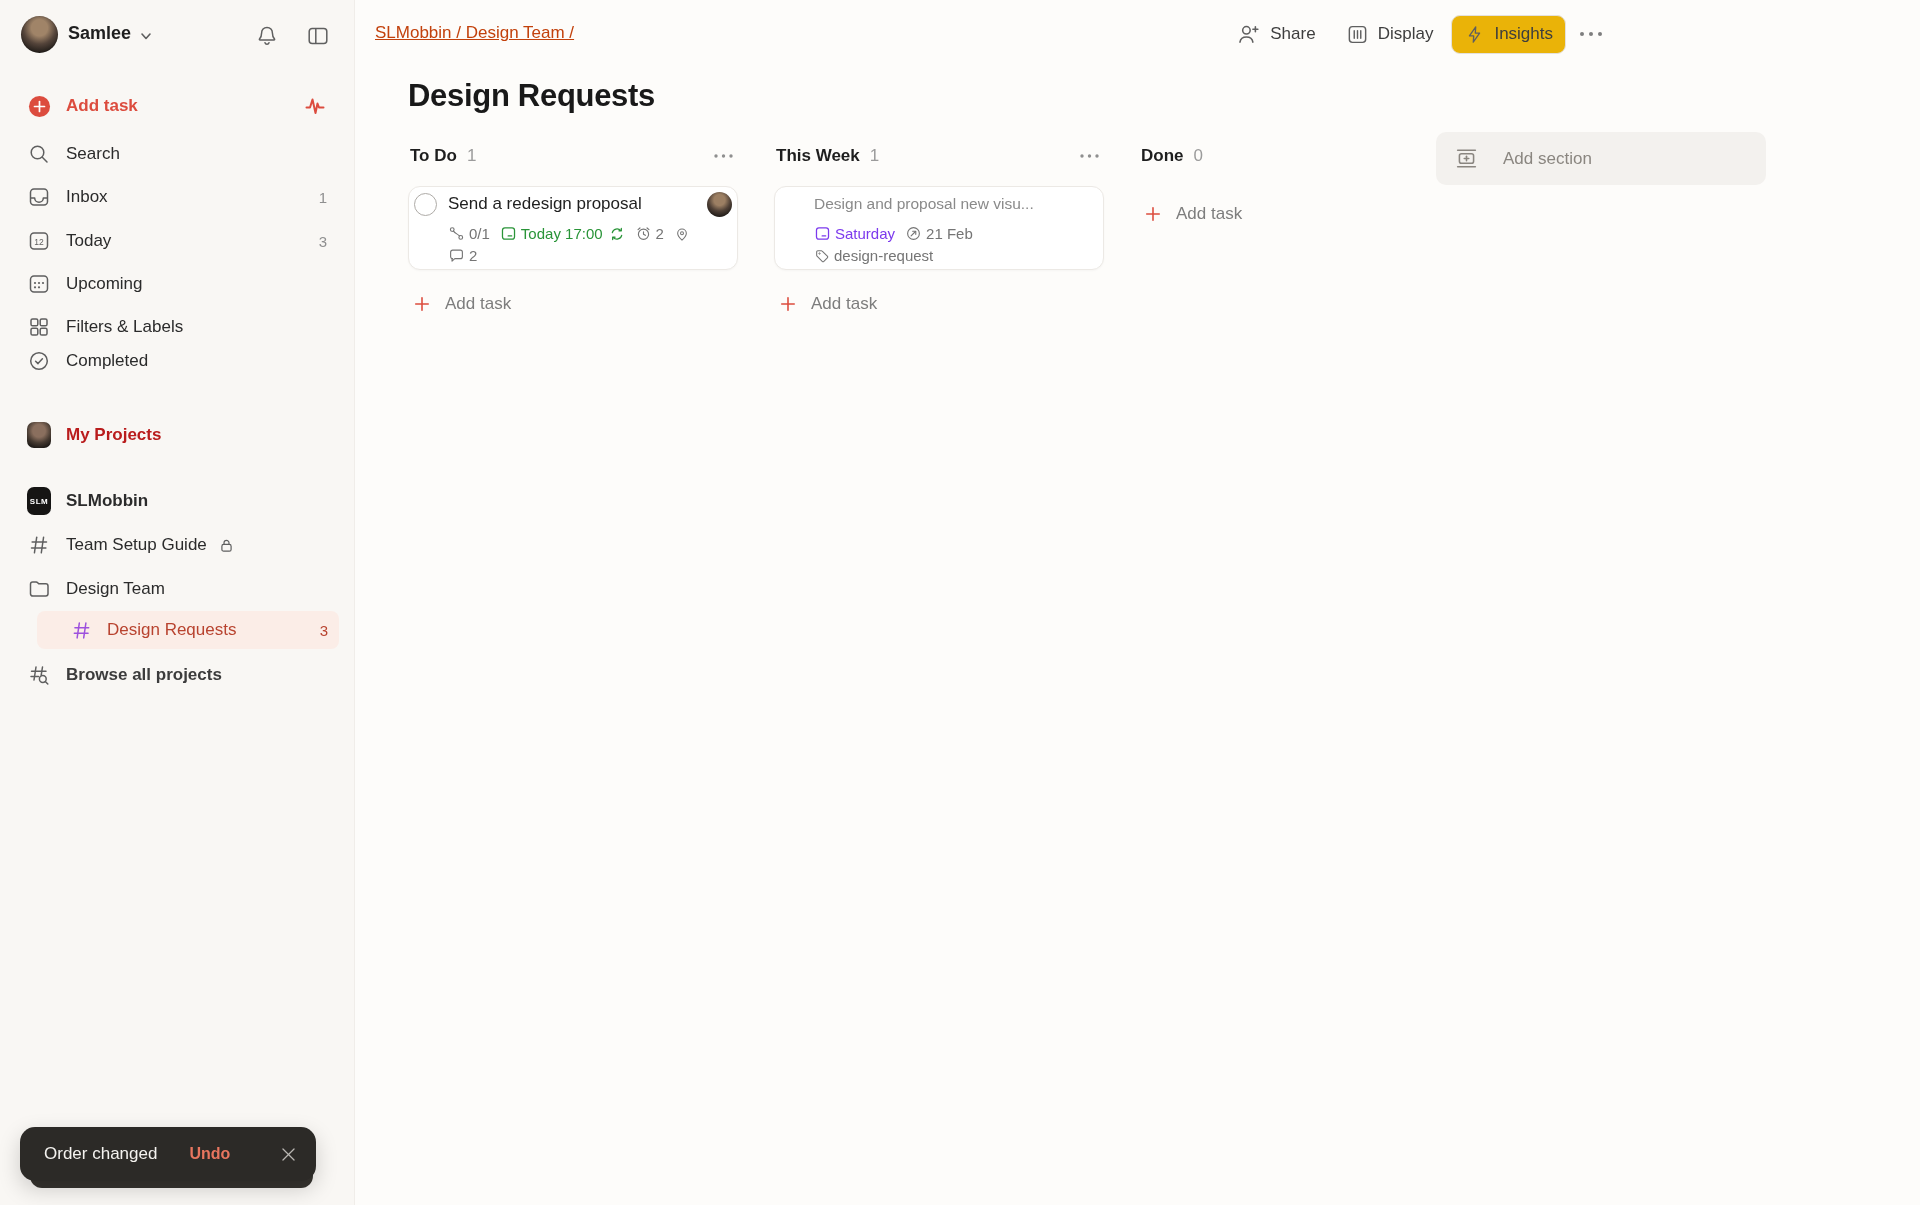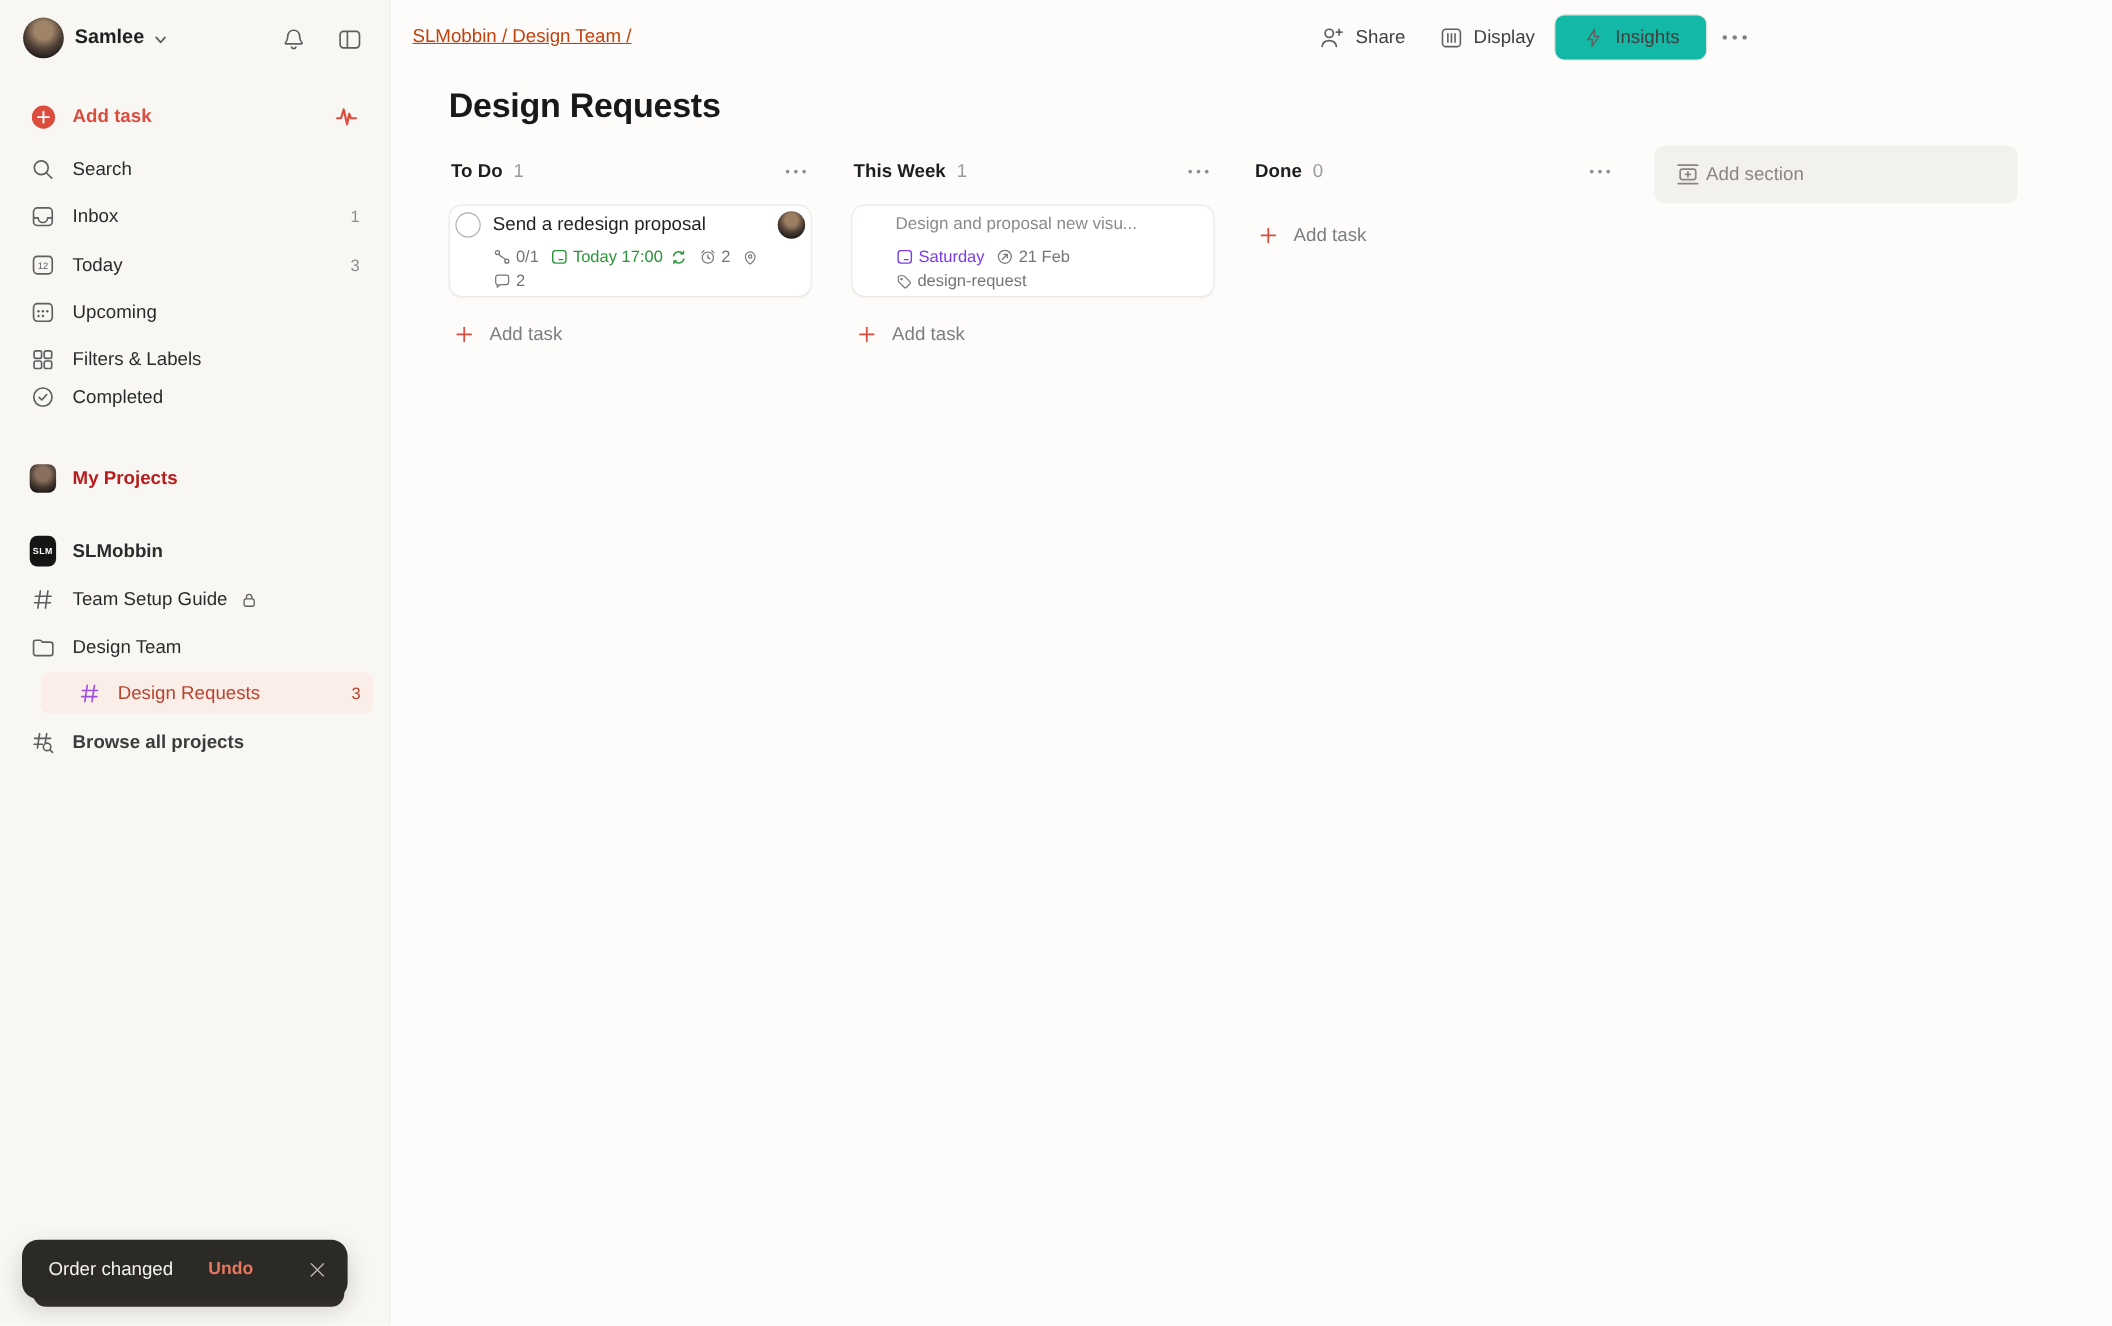--- a/index.html
+++ b/index.html
@@ -24,23 +24,23 @@
   .sb-section-label { font-size:17px; font-weight:700; color:#b91c1c; }
   .ws-logo { width:28px; height:28px; border-radius:7px; background:#161514; color:#fff; display:flex; align-items:center; justify-content:center; font-size:8px; font-weight:700; letter-spacing:.5px; }
   .ws-name { font-size:17px; font-weight:700; color:#2b2b2b; }
   .proj-avatar { width:26px; height:26px; border-radius:7px; background:radial-gradient(circle at 50% 34%, #8a6f5e 0 30%, #463a31 58%, #1d1916 85%); }
   .selected-proj { left:37px; right:15px; background:#FBEDE7; padding:0 11px 0 33px; }
   .selected-proj .label { font-size:17px; font-weight:500; color:#B8432F; }
   .selected-proj .sb-count { color:#B8432F; }
 
   
   .breadcrumb { position:absolute; left:375px; top:23px; font-size:17px; font-weight:500; color:#c2410c;text-decoration:underline; }
-  .top-right { position:absolute; right:36px; top:13px; display:flex; gap:6px; height:42px; }
+  .top-right { position:absolute; right:22px; top:13px; display:flex; align-items:center; gap:6px; height:42px; }
   .tr-btn { display:flex; align-items:center; gap:9px; padding:8px 12px; border-radius:9px; font-size:17px; color:#3e3e3e; cursor:pointer; }
-  .tr-btn.bordered { border:1px solid #E4E1DD; padding:8px 24px; background:#14b8a6; }
+  .tr-btn.bordered { border:1px solid #E4E1DD; padding:8px 12px; background:#eab308; }
   .dots-btn { padding:8px 6px; cursor:pointer; display:flex; align-items:center; }
 
   
   .board-title { position:absolute; left:408px; top:78px; font-size:31px; font-weight:800; letter-spacing:-.3px; color:#191919; }
   .col { position:absolute; top:144px; width:330px; }
   .col-1 { left:408px; } .col-2 { left:774px; } .col-3 { left:1139px; }
   .col-head { display:flex; align-items:center; height:24px; padding:0 2px; }
   .col-name { font-size:17px; font-weight:700; color:#1e1e1e; }
   .col-count { font-size:17px; color:#9b9b9b; margin-left:10px; }
   .col-menu { margin-left:auto; cursor:pointer; padding:2px; display:flex; }
@@ -52,21 +52,21 @@
   .card-avatar { width:25px; height:25px; border-radius:50%; flex:0 0 auto; background:radial-gradient(circle at 50% 32%, #9c7f63 0 26%, #504137 52%, #221d19 78%); }
   .meta { margin-left:34px; display:flex; align-items:center; gap:10px; font-size:15px; color:#757575; }
   .meta.first { margin-top:8px; }
   .meta.second { margin-top:5px; }
   .meta-item { display:flex; align-items:center; gap:4px; }
   .meta-item.green { color:#299438; }
   .meta-item.purple { color:#7C3AED; font-weight:500; }
   .card-desc { margin-left:34px; margin-top:2px; font-size:15.5px; color:#8a8a8a; line-height:20px; }
   .add-task { display:flex; align-items:center; gap:13px; height:24px; margin-top:22px; padding-left:4px; font-size:17px; color:#7d7d7d; cursor:pointer; }
   .col-3 .add-task { margin-top:34px; }
-  .add-section { position:absolute; left:1504px; top:132px; width:330px; height:53px; background:#F3F1EE; border-radius:10px; display:flex; align-items:center; gap:4px; padding:0 18px; font-size:17px; color:#8a8680; cursor:pointer; }
+  .add-section { position:absolute; left:1436px; top:132px; width:330px; height:53px; background:#F3F1EE; border-radius:10px; display:flex; align-items:center; gap:24px; padding:0 18px; font-size:17px; color:#8a8680; cursor:pointer; }
 
   
   .toast-back { position:absolute; left:30px; top:1150px; width:283px; height:38px; background:#36332F; border-radius:12px; z-index:5; }
   .toast { position:absolute; left:20px; top:1127px; width:296px; height:54px; background:#2C2A27; border-radius:15px; display:flex; align-items:center; z-index:6; box-shadow:0 8px 22px rgba(0,0,0,.18); }
   .toast-msg { margin-left:24px; font-size:17px; color:#F4F2EF; }
   .toast-undo { margin-left:32px; font-size:16px; font-weight:700; color:#E8765F; cursor:pointer; }
   .toast-close { margin-left:auto; margin-right:18px; cursor:pointer; display:flex; }
 
   svg { display:block; }
   .g { stroke:#5f5f5f; } .m { stroke:#757575; }

